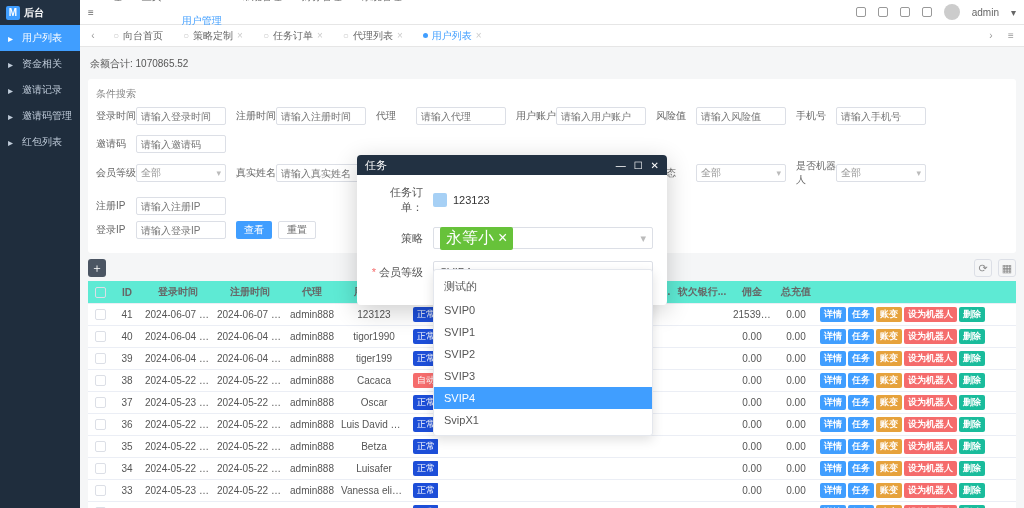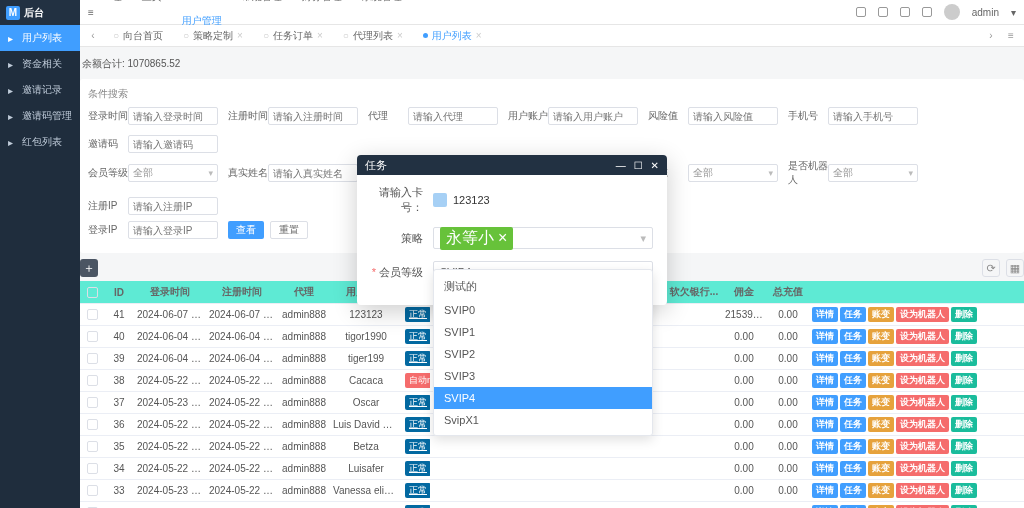--- a/index.html
+++ b/index.html
@@ -28,21 +28,21 @@
 
 
 .tabs-row { height: 22px; background:#fff; border-bottom:1px solid #e6e6e6; display:flex; align-items:center; padding:0 6px; font-size:10px; color:#666; gap:6px;}
 .tabs-row .tab{padding:2px 6px;border:1px solid transparent;border-radius:2px;display:flex;align-items:center;gap:4px;}
 .tabs-row .tab.on{color:#409eff;}
 .tabs-row .tab .dot{width:5px;height:5px;background:#409eff;border-radius:50%;}
 .tabs-row .nav-arrow{width:14px;text-align:center;color:#999;cursor:pointer;}
 .tabs-row .tabs-scroll{display:flex;align-items:center;gap:6px;flex:1;}
 
 
-.content{flex:1;overflow:auto;padding:6px 0;}
+.content{flex:1;overflow:auto;padding:6px 8px;}
 .stat-line{font-size:10px; color:#555; padding:4px 2px;}
 
 .search-panel{background:#fff;padding:8px;border-radius:3px;margin-top:4px;}
 .sp-title{font-size:10px;color:#888;margin-bottom:6px;}
 .sp-row{display:flex;gap:10px;margin-bottom:6px;flex-wrap:wrap;}
 .sp-field{display:flex;align-items:center;font-size:10px;}
 .sp-field label{width:40px;color:#666;}
 .sp-field input,.sp-field .sel{width:90px;height:18px;border:1px solid #dcdfe6;border-radius:2px;padding:0 4px;font-size:10px;color:#999;background:#fff;}
 .sp-field .sel{display:flex;align-items:center;justify-content:space-between;}
 .sp-field .sel::after{content:"▾";color:#bbb;font-size:9px;}
@@ -58,21 +58,21 @@
 .tool-r .mini{width:18px;height:18px;border:1px solid #dcdfe6;border-radius:3px;display:flex;align-items:center;justify-content:center;cursor:pointer;color:#888;}
 
 
 .table-wrap{background:#fff;margin-top:4px;}
 .thead,.trow{display:grid;grid-template-columns:24px 30px 72px 72px 52px 72px 28px 180px 56px 56px 44px 44px 170px;align-items:center;font-size:10px;}
 .thead{background:#5eead4;color:#666;height:22px;font-weight:bold;}
 .thead>div,.trow>div{padding:0 3px;white-space:nowrap;overflow:hidden;text-overflow:ellipsis;text-align:center;}
 .trow{height:22px;border-top:1px solid #ebeef5;color:#555;}
 .chk{width:11px;height:11px;border:1px solid #dcdfe6;border-radius:2px;margin:auto;}
 .badge{display:inline-block;padding:1px 4px;border-radius:2px;font-size:9px;color:#fff;}
-.badge.g{background:#0369a1;text-decoration:underline;}
+.badge.g{background:#1d4ed8;}
 .badge.r{background:#f56c6c;}
 .ops{display:flex;gap:2px;justify-content:flex-end;}
 .op{padding:1px 4px;border-radius:2px;font-size:9px;color:#fff;cursor:pointer;font-weight:bold;}
 .op.blue{background:#409eff;}
 .op.red{background:#f56c6c;}
 .op.orange{background:#e6a23c;}
 .op.teal{background:#1abc9c;}
 
 
 .overlay{position:fixed;inset:0;display:flex;align-items:flex-start;justify-content:center;}
@@ -546,21 +546,21 @@
     <div class="m-head">
       <span>任务</span>
       <div class="m-icons">
         <span>—</span>
         <span>☐</span>
         <span>✕</span>
       </div>
     </div>
     <div class="m-body">
       <div class="m-row">
-        <label>请输入卡号：</label>
+        <label>任务订单：</label>
         <span class="folder"></span>
         <span>123123</span>
       </div>
       <div class="m-row">
         <label>策略</label>
         <div class="sel-box">
           <span class="tag">永等小</span>
         </div>
       </div>
       <div class="m-row">

